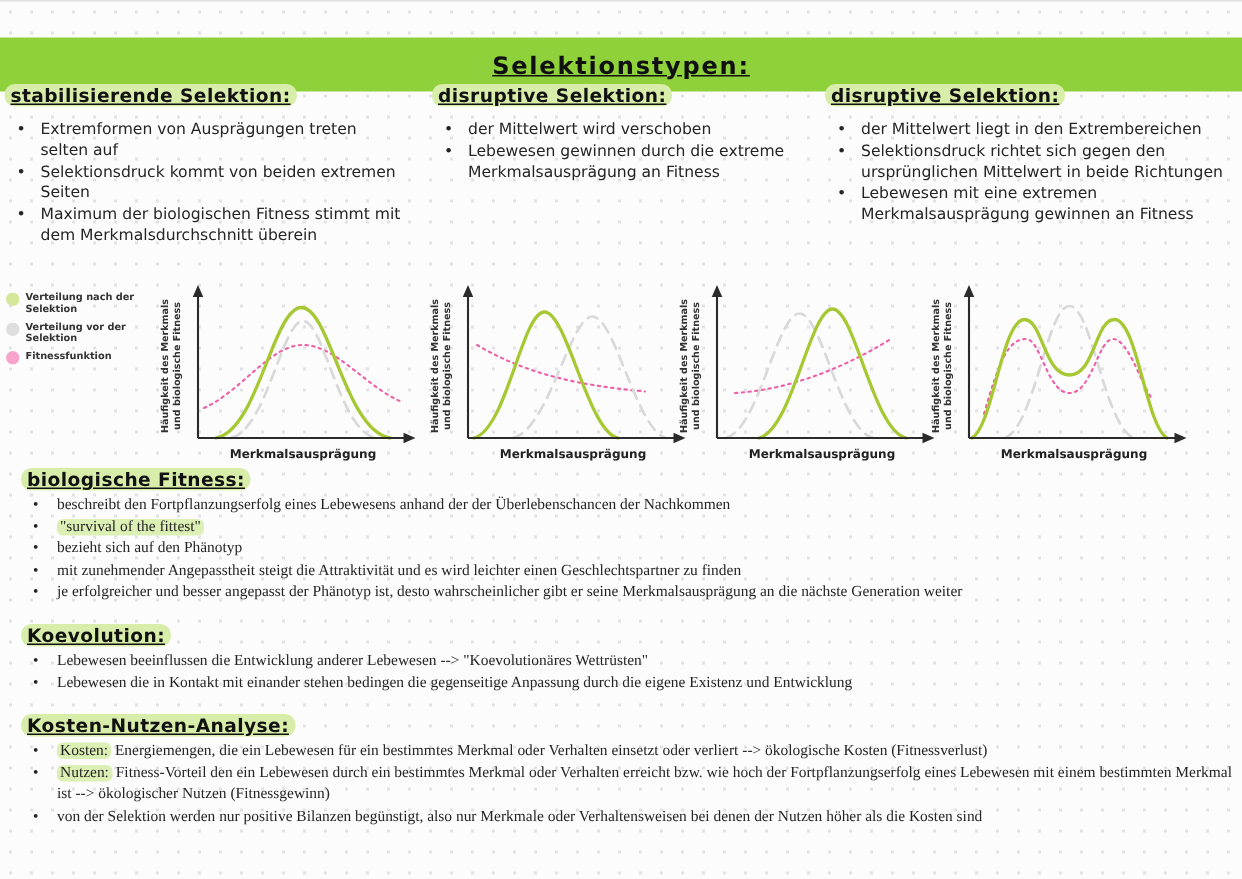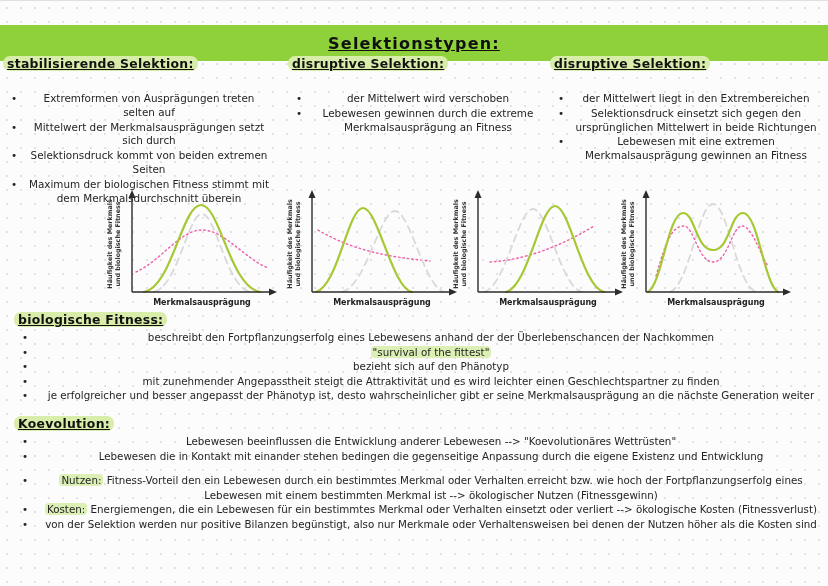--- a/index.html
+++ b/index.html
@@ -17,78 +17,97 @@
   }
   .title{font-weight:800;font-size:16px;letter-spacing:1.2px;color:#101010;text-decoration:underline;}
   .col{position:absolute;top:52px;}
   .col1{left:3px;width:268px;}
   .col2{left:288px;width:256px;}
   .col3{left:550px;width:268px;}
   .h{
     display:inline-block;background:#d9edaa;border-radius:7px;padding:0 4px;
     font-weight:800;font-size:12.4px;letter-spacing:0.3px;color:#111;text-decoration:underline;
   }
-  ul{list-style:none;margin:20px 0 0 0;padding:0;text-align:center;}
+  ul{list-style:none;margin:8px 0 0 0;padding:0;}
   li{position:relative;padding-left:24px;font-size:10.4px;line-height:1.33;color:#242424;margin-bottom:1px;}
   li::before{content:"\2022";position:absolute;left:8px;color:#242424;}
   .hl{background:#dcefb4;border-radius:4px;padding:0 2px;}
   .legend{position:absolute;left:4px;top:194px;width:102px;}
   .legend-item{display:flex;gap:4px;align-items:flex-start;margin-bottom:4px;}
   .legend-item span{font-size:6.5px;font-weight:700;color:#333;line-height:1.2;}
   .legend-item svg{flex:0 0 auto;margin-top:0;}
   .graph{position:absolute;top:185px;}
   .g1{left:102px;} .g2{left:282px;} .g3{left:448px;} .g4{left:616px;}
   .axis{stroke:#2b2b2b;stroke-width:1.4;fill:none;}
   .arrow{fill:#2b2b2b;}
   .curve-green{stroke:#a6c832;stroke-width:2.2;fill:none;stroke-linecap:round;}
   .curve-gray{stroke:#d9d9d9;stroke-width:1.8;fill:none;stroke-dasharray:7 5;stroke-linecap:round;}
   .curve-pink{stroke:#ee5fa7;stroke-width:1.4;fill:none;stroke-dasharray:1.6 2.9;stroke-linecap:round;}
   .axis-label{font-size:6.4px;font-weight:600;fill:#333;}
   .x-label{font-size:8px;font-weight:700;fill:#222;}
   .bottom{position:absolute;left:14px;top:308px;right:4px;}
   .section{margin-bottom:10px;}
-  .section ul{margin-top:2px;}
+  .section ul{margin-top:2px;font-family:Liberation Serif, serif;}
   .section li{font-size:10.3px;line-height:1.42;margin-bottom:0;}
 </style>
 </head>
 <body>
 
 <div class="page">
 
   <div class="banner">
     <span class="title">Selektionstypen:</span>
   </div>
 
   <div class="col col1">
     <span class="h">stabilisierende Selektion:</span>
     <ul>
       <li><span>Extremformen von Ausprägungen treten selten auf</span></li>
-      <li><span>Mittelwert der Merkmalsausprägungen setzt sich durch</span></li>
       <li><span>Selektionsdruck kommt von beiden extremen Seiten</span></li>
       <li><span>Maximum der biologischen Fitness stimmt mit dem Merkmalsdurchschnitt überein</span></li>
     </ul>
   </div>
 
   <div class="col col2">
     <span class="h">disruptive Selektion:</span>
     <ul>
       <li><span>der Mittelwert wird verschoben</span></li>
       <li><span>Lebewesen gewinnen durch die extreme Merkmalsausprägung an Fitness</span></li>
     </ul>
   </div>
 
   <div class="col col3">
     <span class="h">disruptive Selektion:</span>
     <ul>
       <li><span>der Mittelwert liegt in den Extrembereichen</span></li>
-      <li><span>Selektionsdruck einsetzt sich gegen den ursprünglichen Mittelwert in beide Richtungen</span></li>
+      <li><span>Selektionsdruck richtet sich gegen den ursprünglichen Mittelwert in beide Richtungen</span></li>
       <li><span>Lebewesen mit eine extremen Merkmalsausprägung gewinnen an Fitness</span></li>
     </ul>
   </div>
 
+  <div class="legend">
+    <div class="legend-item">
+      <svg width="9" height="9">
+          <circle cx="4.5" cy="4.5" r="4.5" fill="#d4e79b"></circle>
+        </svg>
+      <span>Verteilung nach der Selektion</span>
+    </div>
+    <div class="legend-item">
+      <svg width="9" height="9">
+          <circle cx="4.5" cy="4.5" r="4.5" fill="#dedede"></circle>
+        </svg>
+      <span>Verteilung vor der Selektion</span>
+    </div>
+    <div class="legend-item">
+      <svg width="9" height="9">
+          <circle cx="4.5" cy="4.5" r="4.5" fill="#f7a3cc"></circle>
+        </svg>
+      <span>Fitnessfunktion</span>
+    </div>
+  </div>
 
   <svg class="graph g1" width="180" height="124" viewBox="0 0 180 124">
     <path class="curve-pink" d="M34,86 C60,74 78,44 100,44 C122,44 142,72 166,82"></path>
     <path class="curve-gray" d="M52,106 C76,100 86,28 100,28 C114,28 124,100 148,106"></path>
     <path class="curve-green" d="M42,106 C70,101 80,19 99,19 C118,19 128,101 158,106"></path>
     <line class="axis" x1="30" y1="10" x2="30" y2="106"></line>
       <path class="arrow" d="M30,4 l-3.5,8 h7 z"></path>
     <line class="axis" x1="30" y1="106" x2="168" y2="106"></line>
       <path class="arrow" d="M175,106 l-8,-3.5 v7 z"></path>
     <text class="axis-label" transform="translate(10,58) rotate(-90)" text-anchor="middle">Häufigkeit des Merkmals</text>
@@ -150,26 +169,27 @@
 
     <div class="section">
       <span class="h">Koevolution:</span>
       <ul>
         <li><span>Lebewesen beeinflussen die Entwicklung anderer Lebewesen --&gt; "Koevolutionäres Wettrüsten"</span></li>
         <li><span>Lebewesen die in Kontakt mit einander stehen bedingen die gegenseitige Anpassung durch die eigene Existenz und Entwicklung</span></li>
       </ul>
     </div>
 
     <div class="section">
+      <span class="h">Kosten-Nutzen-Analyse:</span>
       <ul>
         <li>
-          <span class="hl">Nutzen:</span><span> Fitness-Vorteil den ein Lebewesen durch ein bestimmtes Merkmal oder Verhalten erreicht bzw. wie hoch der Fortpflanzungserfolg eines Lebewesen mit einem bestimmten Merkmal ist --&gt; ökologischer Nutzen (Fitnessgewinn)</span>
+          <span class="hl">Kosten:</span><span> Energiemengen, die ein Lebewesen für ein bestimmtes Merkmal oder Verhalten einsetzt oder verliert --&gt; ökologische Kosten (Fitnessverlust)</span>
         </li>
         <li>
-          <span class="hl">Kosten:</span><span> Energiemengen, die ein Lebewesen für ein bestimmtes Merkmal oder Verhalten einsetzt oder verliert --&gt; ökologische Kosten (Fitnessverlust)</span>
+          <span class="hl">Nutzen:</span><span> Fitness-Vorteil den ein Lebewesen durch ein bestimmtes Merkmal oder Verhalten erreicht bzw. wie hoch der Fortpflanzungserfolg eines Lebewesen mit einem bestimmten Merkmal ist --&gt; ökologischer Nutzen (Fitnessgewinn)</span>
         </li>
         <li>
           <span>von der Selektion werden nur positive Bilanzen begünstigt, also nur Merkmale oder Verhaltensweisen bei denen der Nutzen höher als die Kosten sind</span>
         </li>
       </ul>
     </div>
 
   </div>
 </div>
 

